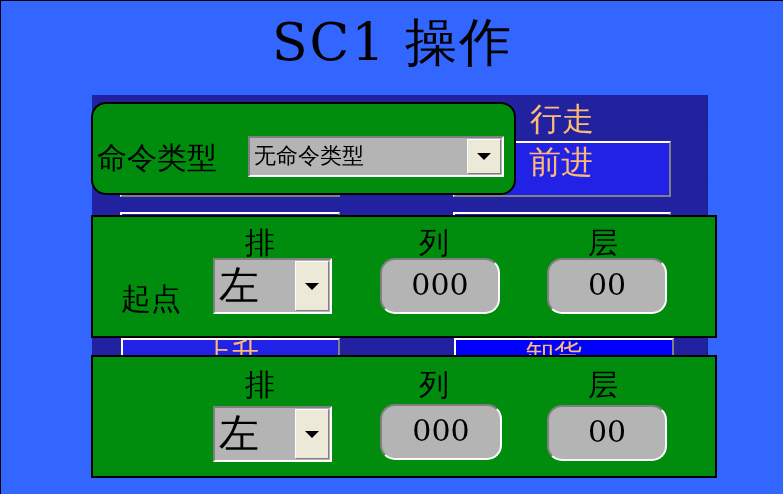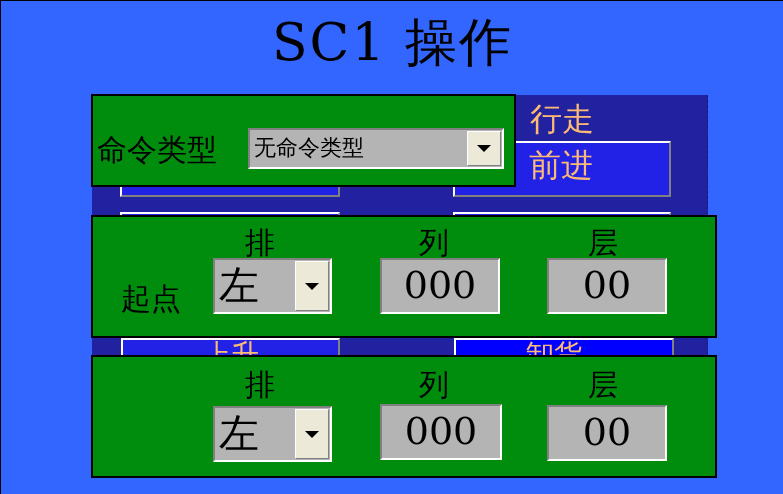--- a/index.html
+++ b/index.html
@@ -24,29 +24,29 @@
       position: absolute; left: 91px; top: 94px; width: 616px; height: 260px;
       background: #2222a0;
       border-right: 1px dashed #10207a;
     }
     .btn {
       position: absolute; color: #fdba74; font-size: 32px;
       border-top: 2px solid #ffffff; border-left: 2px solid #ffffff;
       border-right: 2px solid #808080; border-bottom: 2px solid #808080;
       padding-left: 74px; line-height: 44px;
     }
-    .btn.blue { background: #2222e6; }
+    .btn.blue { background: #2222e6; font-family: Liberation Mono, monospace; }
     .btn.bright { background: #0000ff; }
     .btn.plain { background: transparent; border: none; }
 
     
     .panel {
       position: absolute; background: #008c0c; border: 2px solid #000;
     }
-    .cmd-panel { left: 90px; top: 93px; width: 425px; height: 93px; }
+    .cmd-panel { left: 90px; top: 101px; width: 425px; height: 93px; border-radius: 15px; }
     .start-panel { left: 90px; top: 214px; width: 626px; height: 123px; }
     .end-panel { left: 90px; top: 354px; width: 626px; height: 123px; }
 
     .lbl { position: absolute; color: #000; font-size: 30px; white-space: nowrap; }
 
     .combo {
       position: absolute; background: #b4b4b4;
       border-top: 2px solid #808080; border-left: 2px solid #808080;
       border-right: 2px solid #ffffff; border-bottom: 2px solid #ffffff;
       color: #000;
@@ -61,21 +61,21 @@
     }
     .tri {
       width: 0; height: 0;
       border-left: 7px solid transparent; border-right: 7px solid transparent;
       border-top: 7px solid #000;
     }
     .field {
       position: absolute; background: #b4b4b4;
       border-top: 2px solid #808080; border-left: 2px solid #808080;
       border-right: 2px solid #ffffff; border-bottom: 2px solid #ffffff;
-      color: #000; font-size: 38px; text-align: center;
+      color: #000; font-size: 30px; text-align: center; border-radius: 15px;
     }
   </style>
 </head>
 <body>
 
 <div class="screen">
   <div class="title">SC1 操作</div>
 
   <div class="back-panel">
     <div class="btn plain" style="left:434px; top:2px; width:160px; height:44px; padding-left:4px;">行走</div>

